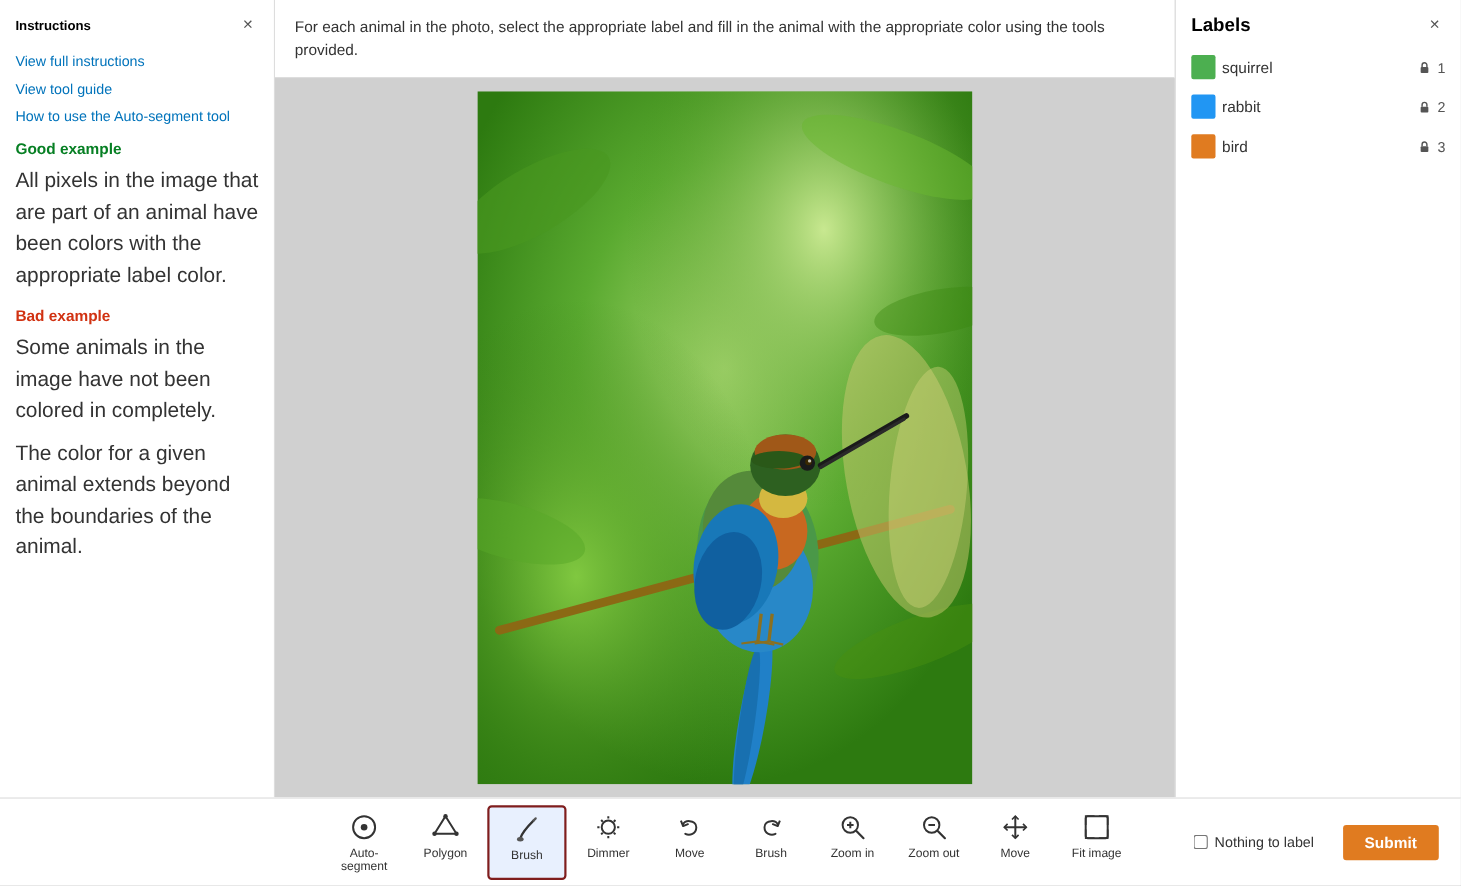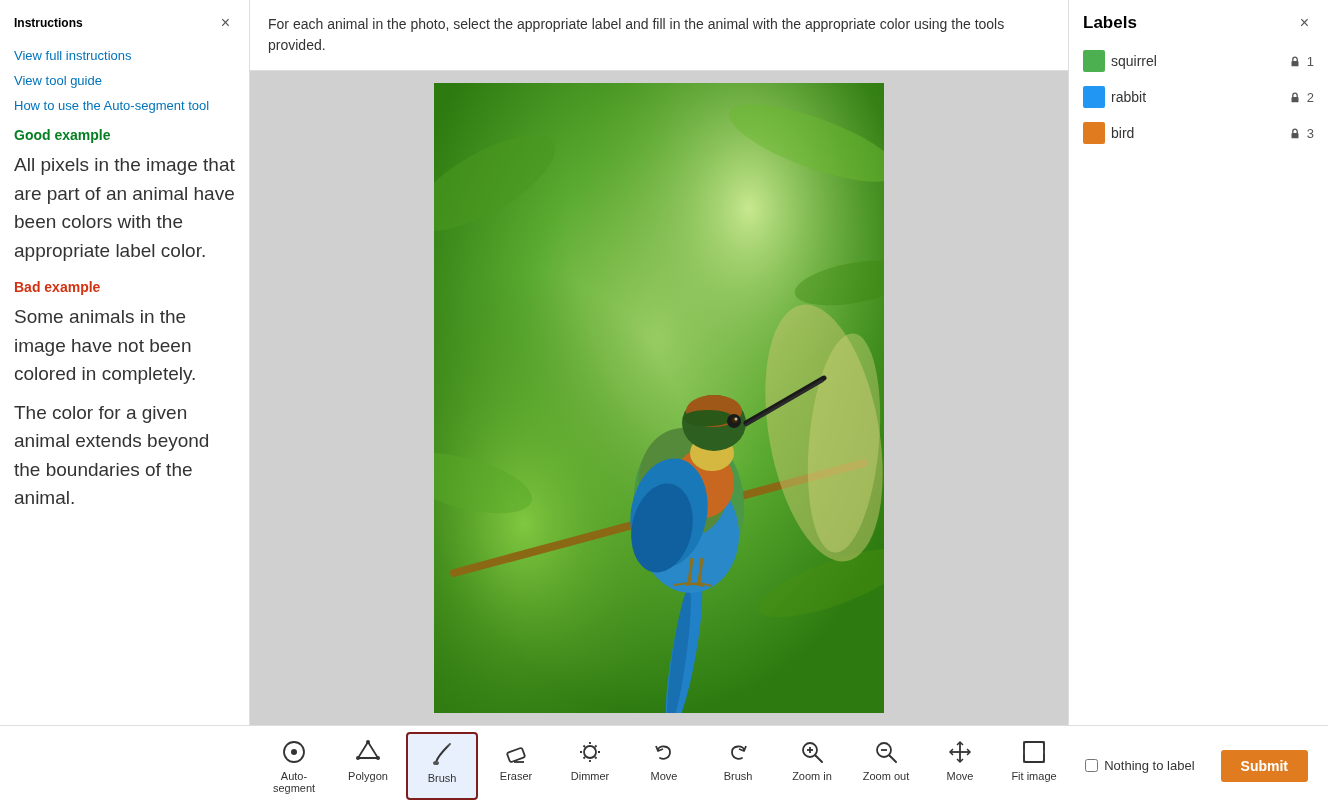--- a/index.html
+++ b/index.html
@@ -376,29 +376,20 @@
     <div class="tool-icon">
       <svg width="28" height="28" viewBox="0 0 28 28" fill="none" xmlns="http://www.w3.org/2000/svg">
         <path d="M8 22 Q10 16 20 6" stroke="#333" stroke-width="2" fill="none" stroke-linecap="round"></path>
         <path d="M20 6 L22 4" stroke="#555" stroke-width="2" stroke-linecap="round"></path>
         <ellipse cx="8" cy="23" rx="3" ry="2" fill="#555"></ellipse>
       </svg>
     </div>
     <span class="tool-label">Brush</span>
   </button>
 
-  <button class="tool-btn">
-    <div class="tool-icon">
-      <svg width="28" height="28" viewBox="0 0 28 28" fill="none" xmlns="http://www.w3.org/2000/svg">
-        <rect x="6" y="12" width="16" height="10" rx="2" stroke="#333" stroke-width="1.8" fill="none" transform="rotate(-20 14 17)"></rect>
-        <line x1="12" y1="24" x2="22" y2="24" stroke="#333" stroke-width="1.8"></line>
-      </svg>
-    </div>
-    <span class="tool-label">Eraser</span>
-  </button>
 
   <button class="tool-btn">
     <div class="tool-icon">
       <svg width="28" height="28" viewBox="0 0 28 28" fill="none" xmlns="http://www.w3.org/2000/svg">
         <circle cx="14" cy="14" r="6" stroke="#333" stroke-width="1.8" fill="none"></circle>
         <line x1="14" y1="4" x2="14" y2="6" stroke="#333" stroke-width="1.8"></line>
         <line x1="14" y1="22" x2="14" y2="24" stroke="#333" stroke-width="1.8"></line>
         <line x1="4" y1="14" x2="6" y2="14" stroke="#333" stroke-width="1.8"></line>
         <line x1="22" y1="14" x2="24" y2="14" stroke="#333" stroke-width="1.8"></line>
         <line x1="7.5" y1="7.5" x2="9" y2="9" stroke="#333" stroke-width="1.8"></line>

